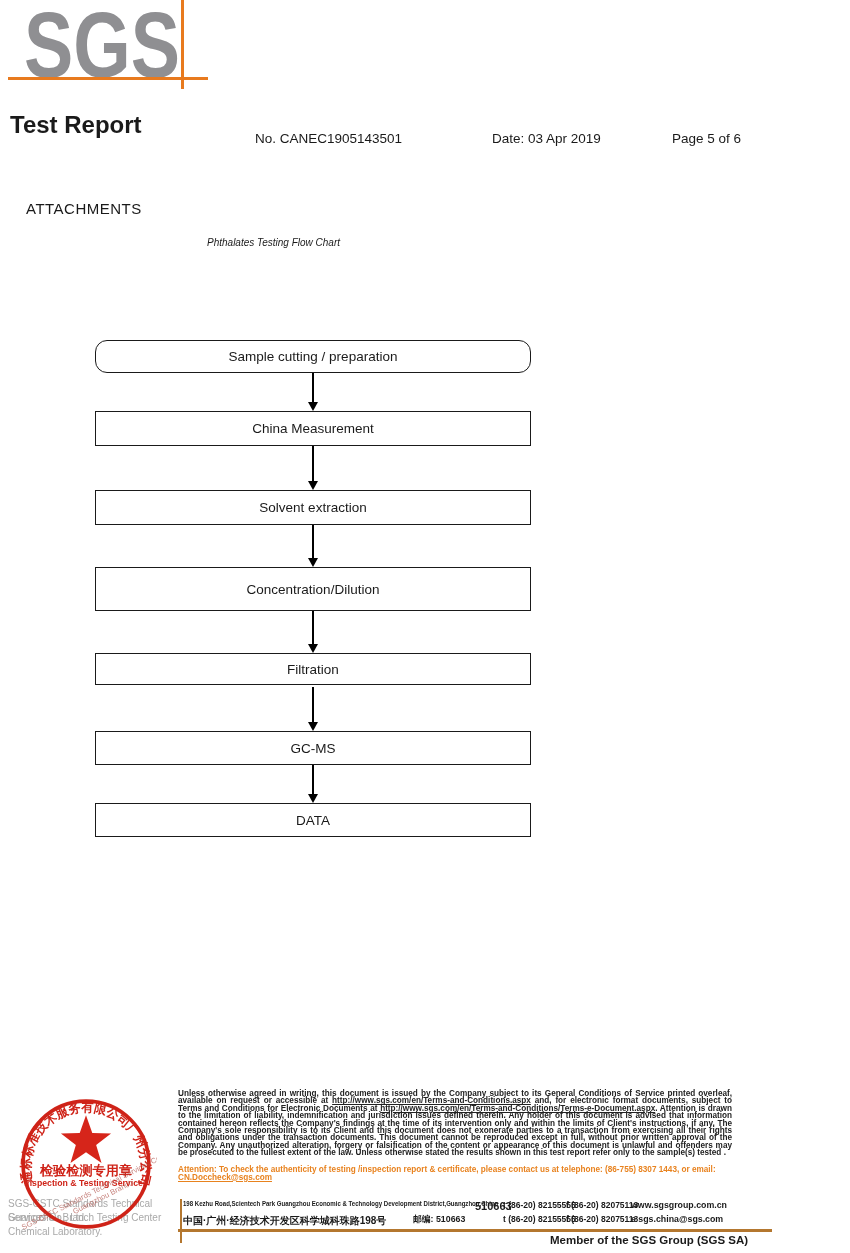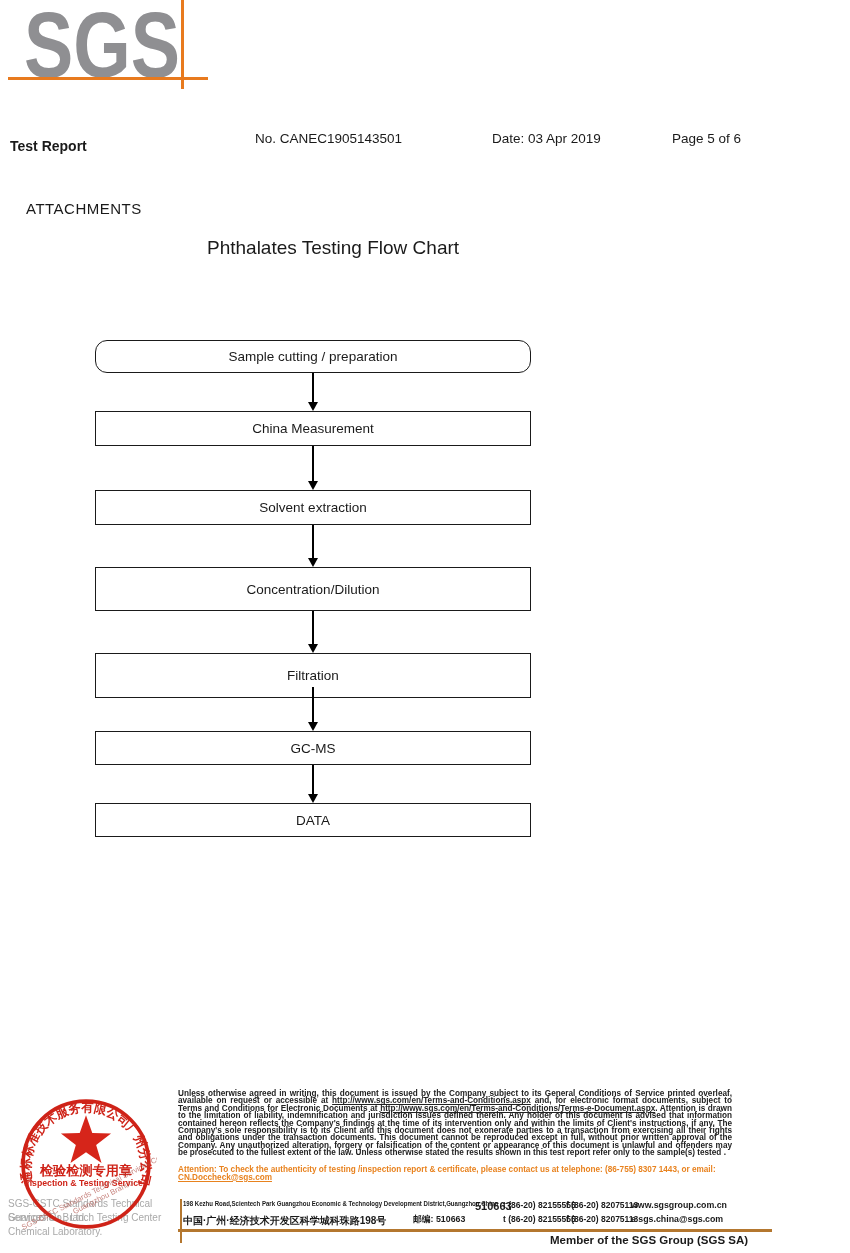--- a/index.html
+++ b/index.html
@@ -7,39 +7,39 @@
   .page {
     position:relative; width:850px; height:1253px; margin:0 auto;
     background:#ffffff; overflow:hidden;
     font-family:"Liberation Sans", sans-serif; color:#1a1a1a;
   }
   
   .logo-svg { position:absolute; left:24px; top:4px; }
   .logo-hline { position:absolute; left:8px; top:77px; width:200px; height:3px; background:#e87a1e; }
   .logo-vline { position:absolute; left:181px; top:0; width:3px; height:89px; background:#e87a1e; }
   
-  .hdr-title { position:absolute; left:10px; top:138px; font-size:14px; font-weight:bold; }
+  .hdr-title { position:absolute; left:10px; top:111px; font-size:24px; font-weight:bold; }
   .hdr-no    { position:absolute; left:255px; top:131px; font-size:13.5px; }
   .hdr-date  { position:absolute; left:492px; top:131px; font-size:13.5px; }
   .hdr-page  { position:absolute; left:672px; top:131px; font-size:13.5px; }
   
   .attach-heading { position:absolute; left:26px; top:200px; font-size:15px; letter-spacing:0.5px; }
-  .chart-title    { position:absolute; left:207px; top:237px; font-size:19px; }
+  .chart-title    { position:absolute; left:207px; top:237px; font-size:10px;font-style:italic; }
   
   .flow-box {
     position:absolute; left:95px; width:436px;
     border:1.5px solid #1a1a1a; background:#fff;
     display:flex; align-items:center; justify-content:center;
     font-size:13.5px;
   }
   .b1 { top:340px; height:33px;border-radius:12px; }
   .b2 { top:411px; height:35px; }
   .b3 { top:490px; height:35px; }
   .b4 { top:567px; height:44px;align-items:center; }
-  .b5 { top:653px; height:45px; }
+  .b5 { top:653px; height:32px; }
   .b6 { top:731px; height:34px; }
   .b7 { top:803px; height:34px; }
   .arrow { position:absolute; left:312px; width:0; border-left:2px solid #000; }
   .arrow::after {
     content:''; position:absolute; bottom:-9px; left:-6px;
     border-left:5px solid transparent; border-right:5px solid transparent;
     border-top:9px solid #000;
   }
   .a1 { top:373px; height:29px; }
   .a2 { top:446px; height:35px; }

